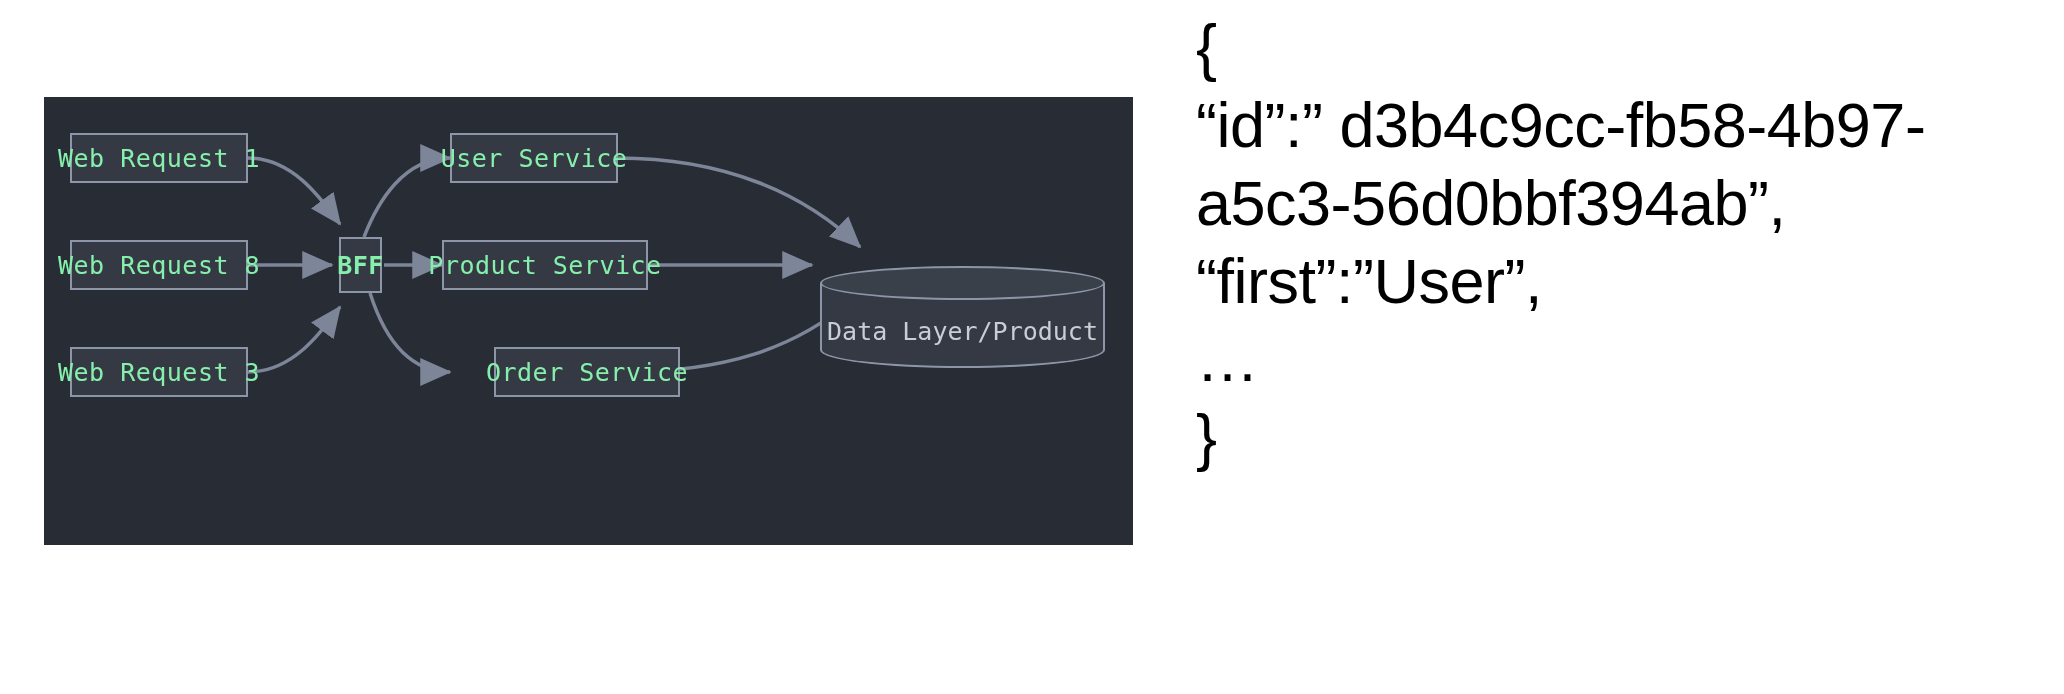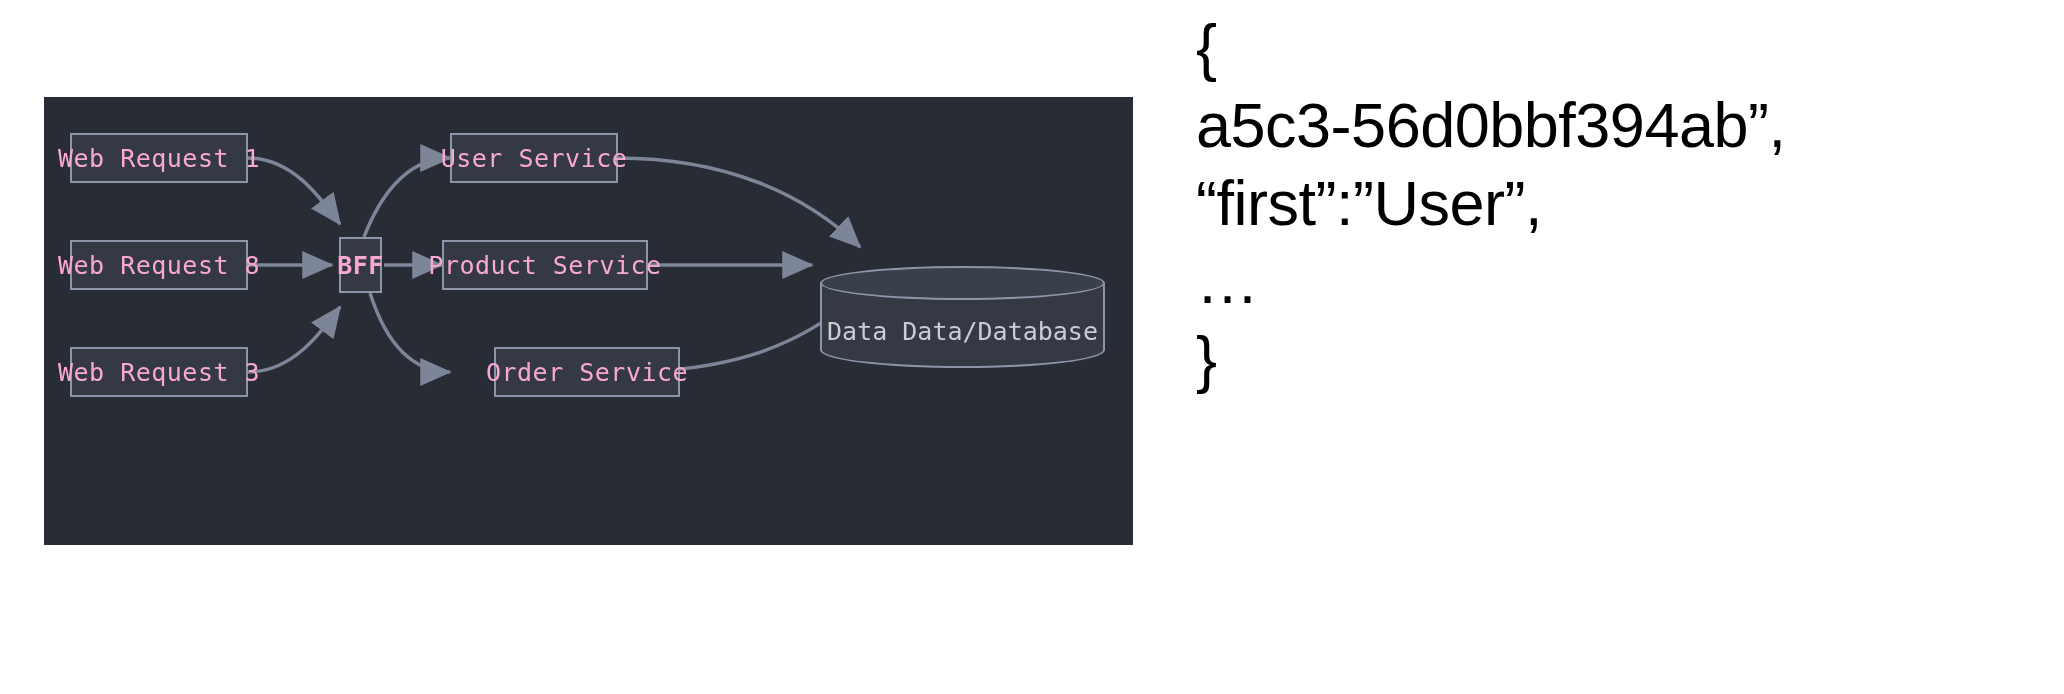--- a/index.html
+++ b/index.html
@@ -33,21 +33,21 @@
     width: 1089px;
     height: 448px;
     display: block;
   }
 
   .node-box {
     position: absolute;
     box-sizing: border-box;
     background: #343943;
     border: 2px solid #8d96a8;
-    color: #f9a8d4;
+    color: #86efac;
     font-family: "DejaVu Sans Mono", "Liberation Mono", monospace;
     font-size: 25px;
     letter-spacing: 0.5px;
     display: flex;
     align-items: center;
     justify-content: center;
     white-space: nowrap;
     user-select: none;
   }
 
@@ -175,24 +175,25 @@
     <span>Product Service</span>
   </div>
 
   <div class="node-box" style="left:406px; top:250px; width:186px; height:50px;margin-left:44px;">
     <span>Order Service</span>
   </div>
 
   <div id="db-node">
     <div class="db-body"></div>
     <div class="db-top"></div>
-    <div class="db-label">Data Data/Database</div>
+    <div class="db-label">Data Layer/Product</div>
   </div>
 
 </div>
 
 <div id="json-block">
   <div class="json-line">{</div>
+  <div class="json-line">“id”:” d3b4c9cc-fb58-4b97-</div>
   <div class="json-line">a5c3-56d0bbf394ab”,</div>
   <div class="json-line">“first”:”User”,</div>
   <div class="json-line">…</div>
   <div class="json-line">}</div>
 </div>
 
 </body></html>

